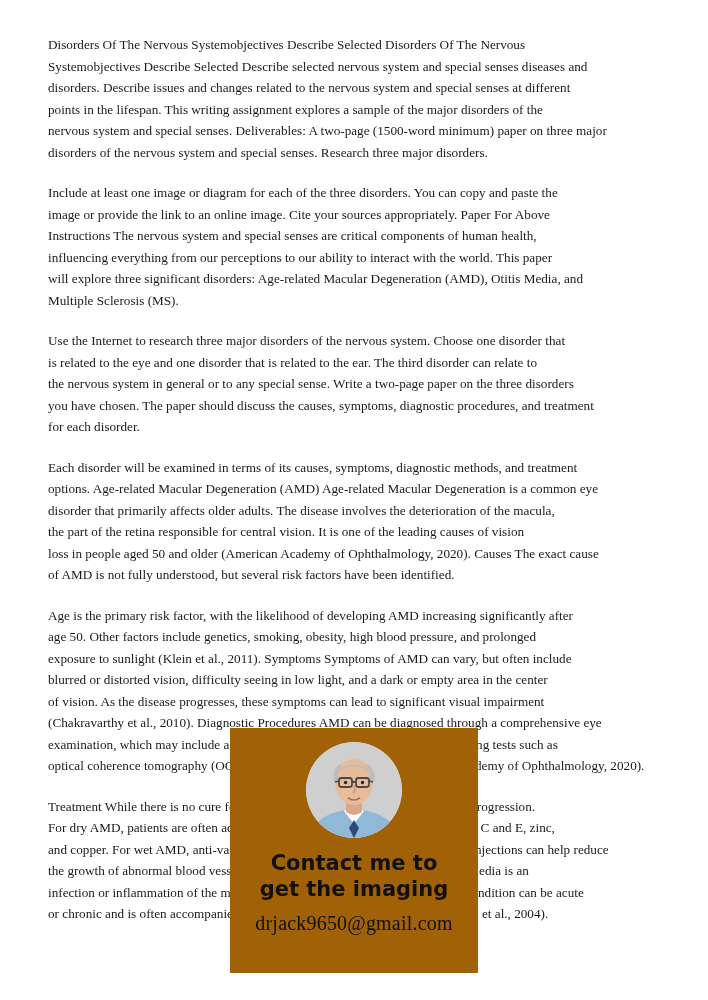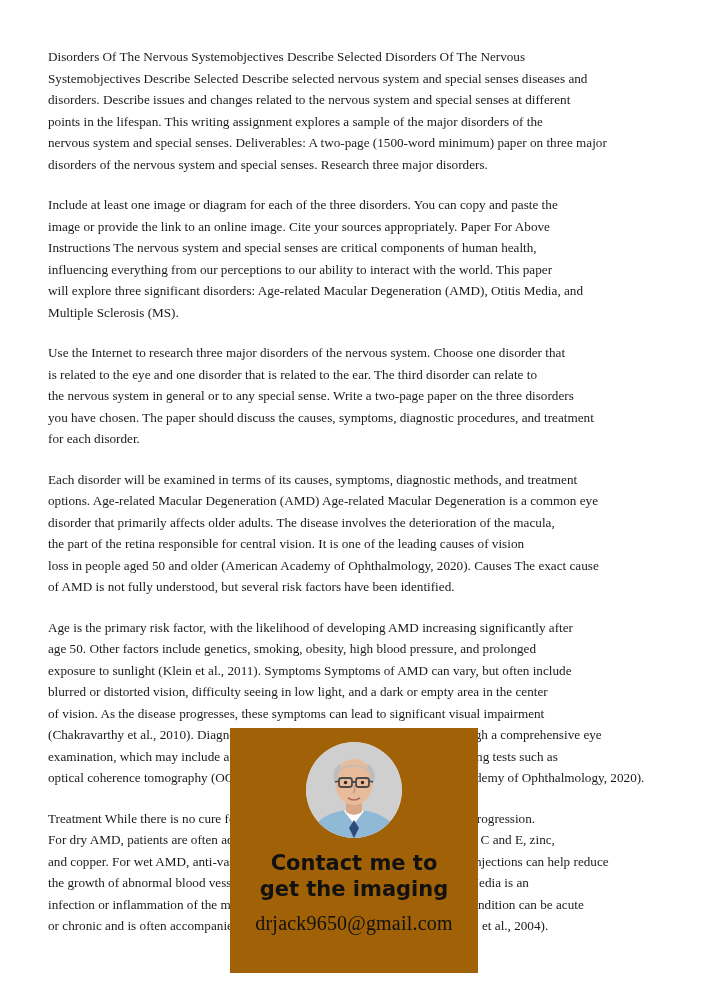--- a/index.html
+++ b/index.html
@@ -20,21 +20,21 @@
   .doc-body {
     position: absolute;
     left: 48px;
     top: 34px;
     width: 612px;
   }
   .para {
     font-size: 13.2px;
     line-height: 21.5px;
     color: #1a1a1a;
-    margin: 12px 0 19px 0;
+    margin: 0 0 19px 0;
     text-align: left;
     white-space: pre-line;
   }
   .para:last-child {
     margin-bottom: 0;
   }
   
   .overlay-card {
     position: absolute;
     left: 230px;

